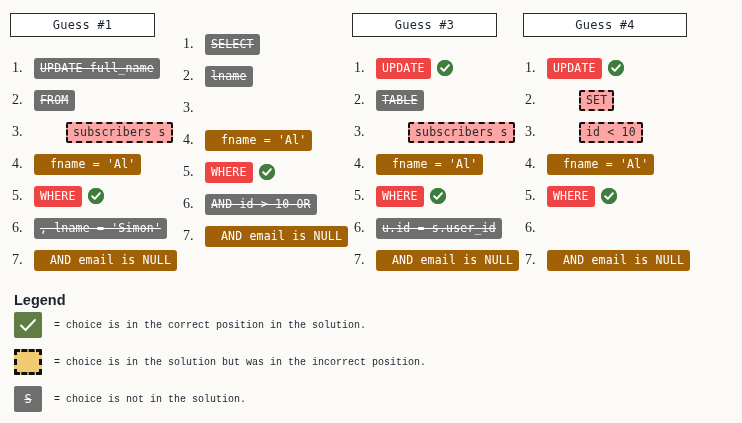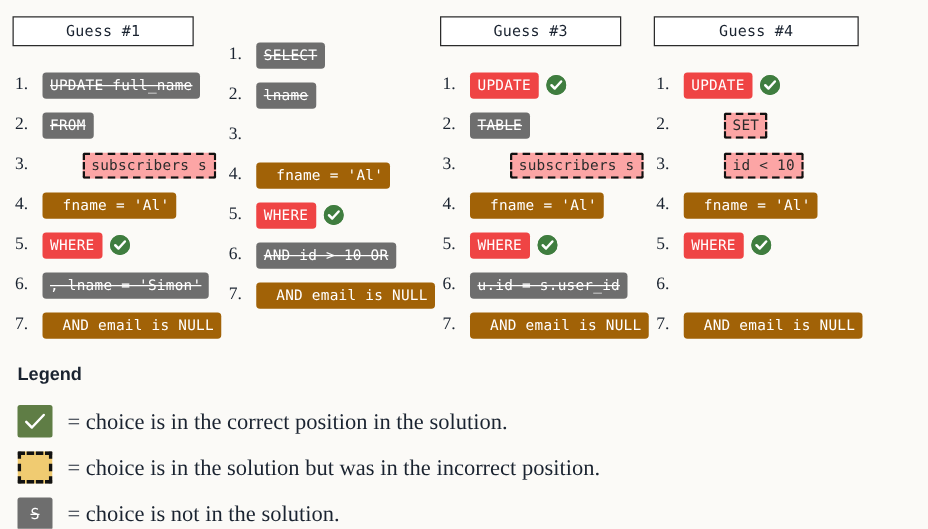--- a/index.html
+++ b/index.html
@@ -110,21 +110,21 @@
     position: absolute;
     left: 14px;
     top: 292px;
     width: 700px;
   }
   .legend-title {
     font-family: "Liberation Sans", sans-serif;
     font-weight: bold;
     font-size: 14.5px;
     color: #1a2330;
-    margin: 0 0 16px 0;
+    margin: 0 0 4px 0;
   }
   .legend-row {
     display: flex;
     align-items: center;
     margin-bottom: 11px;
   }
   .legend-swatch {
     width: 28px; height: 26px;
     flex: 0 0 28px;
     margin-right: 12px;
@@ -144,22 +144,22 @@
     width: 28px; height: 26px;
     line-height: 26px;
     text-align: center;
     font-family: "DejaVu Sans Mono", monospace;
     font-size: 12px;
     color: #ffffff;
     text-decoration: line-through;
     text-decoration-color: #ffffff;
   }
   .legend-text {
-    font-family: Liberation Serif, serif;
-    font-size: 18px;
+    font-family: Liberation Mono, monospace;
+    font-size: 10px;
     color: #1a2330;
   }
 </style>
 </head>
 <body>
 
 <div class="page">
 
   <div class="board" id="board">
       <div class="col">

